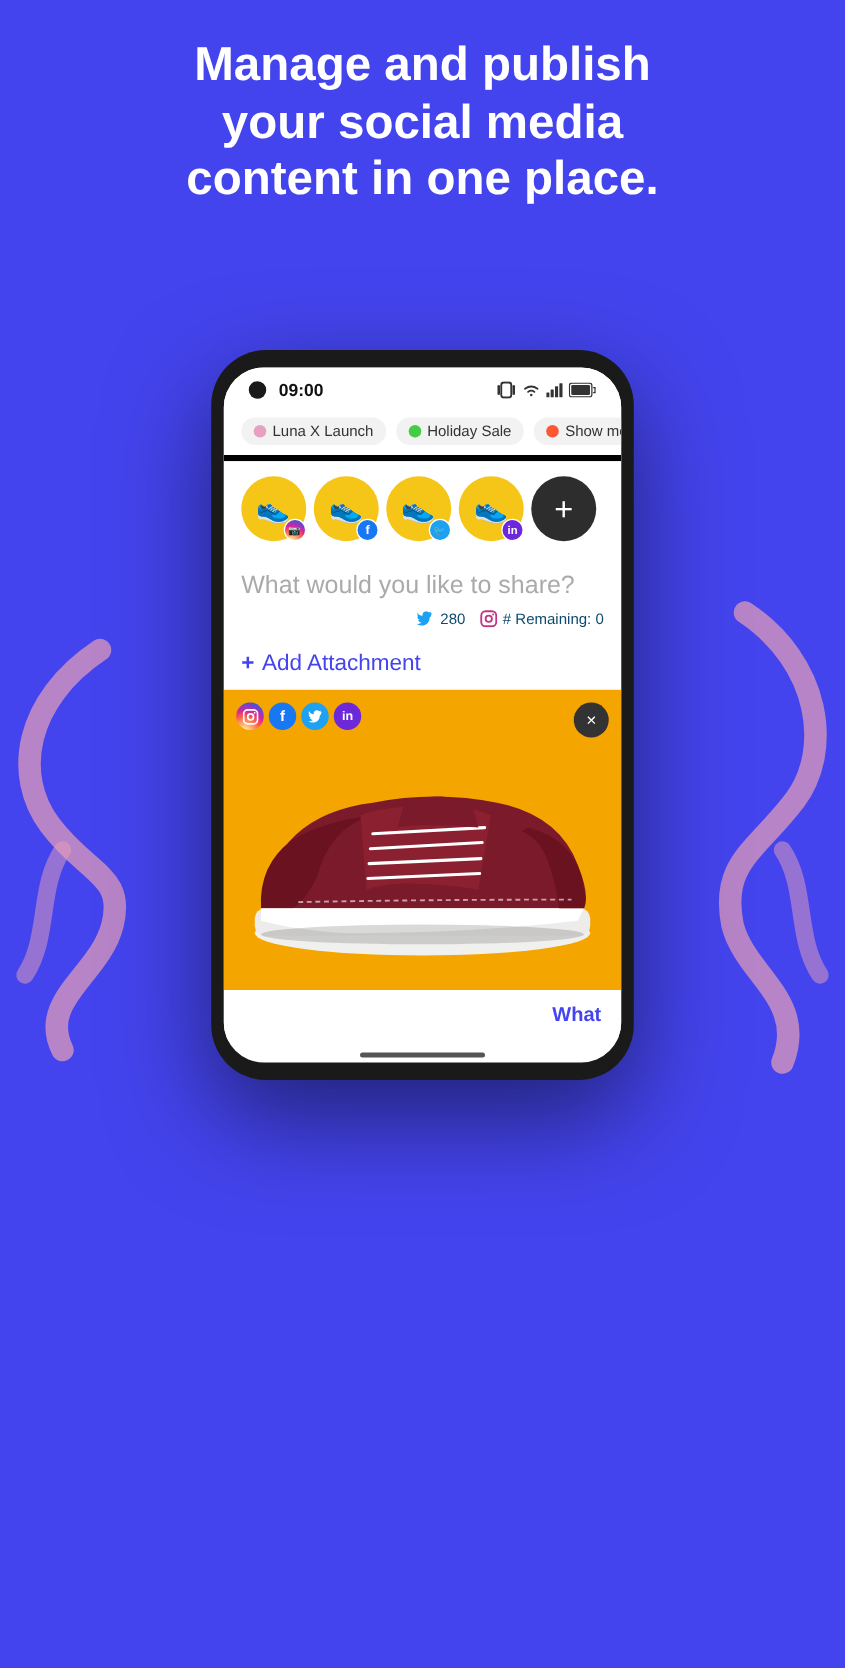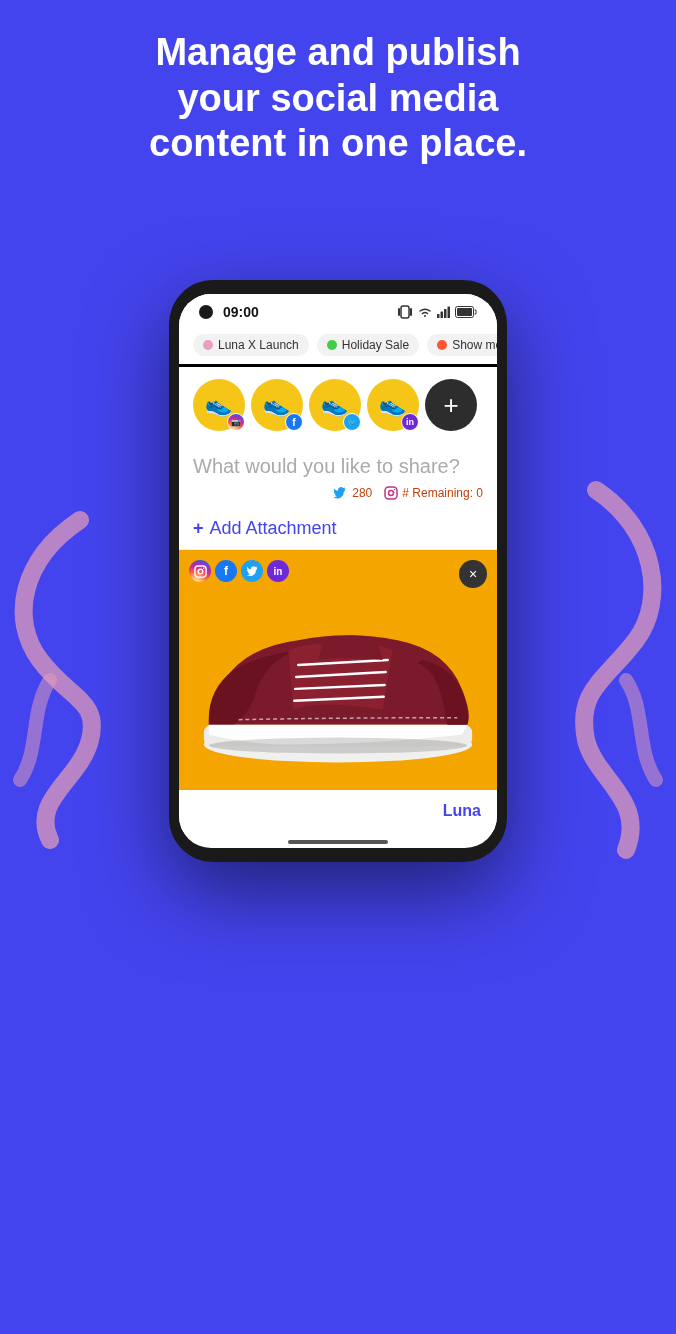--- a/index.html
+++ b/index.html
@@ -86,21 +86,21 @@
     }
 
     
     .filter-bar {
       display: flex;
       align-items: center;
       padding: 8px 14px;
       gap: 8px;
       overflow: hidden;
       background: white;
-      border-bottom: 3px solid #000000;
+      border-bottom: 5px solid #000000;
     }
     .filter-tag {
       display: flex;
       align-items: center;
       gap: 5px;
       background: #f2f2f2;
       border-radius: 20px;
       padding: 4px 10px;
       font-size: 12px;
       color: #333;
@@ -185,21 +185,21 @@
       align-items: center;
       justify-content: flex-end;
       gap: 12px;
       margin-top: 8px;
     }
     .counter-item {
       display: flex;
       align-items: center;
       gap: 4px;
       font-size: 12px;
-      color: #c2410c;
+      color: #0c4a6e;
     }
 
     
     .attachment-row {
       display: flex;
       align-items: center;
       gap: 6px;
       padding: 10px 14px;
       background: white;
       border-bottom: 1px solid #eee;
@@ -503,21 +503,21 @@
           </div>
           <div class="overlay-badge badge-li" style="font-weight:bold;font-size:10px;width:22px;height:22px;">in</div>
         </div>
 
         <div class="close-btn">
           <span>×</span>
         </div>
       </div>
 
       <div class="next-row">
-        <span class="next-btn">Luna</span>
+        <span class="next-btn">What</span>
       </div>
 
       <div class="home-indicator">
         <div class="home-bar"></div>
       </div>
 
     </div>
   </div>
 </div>
 

